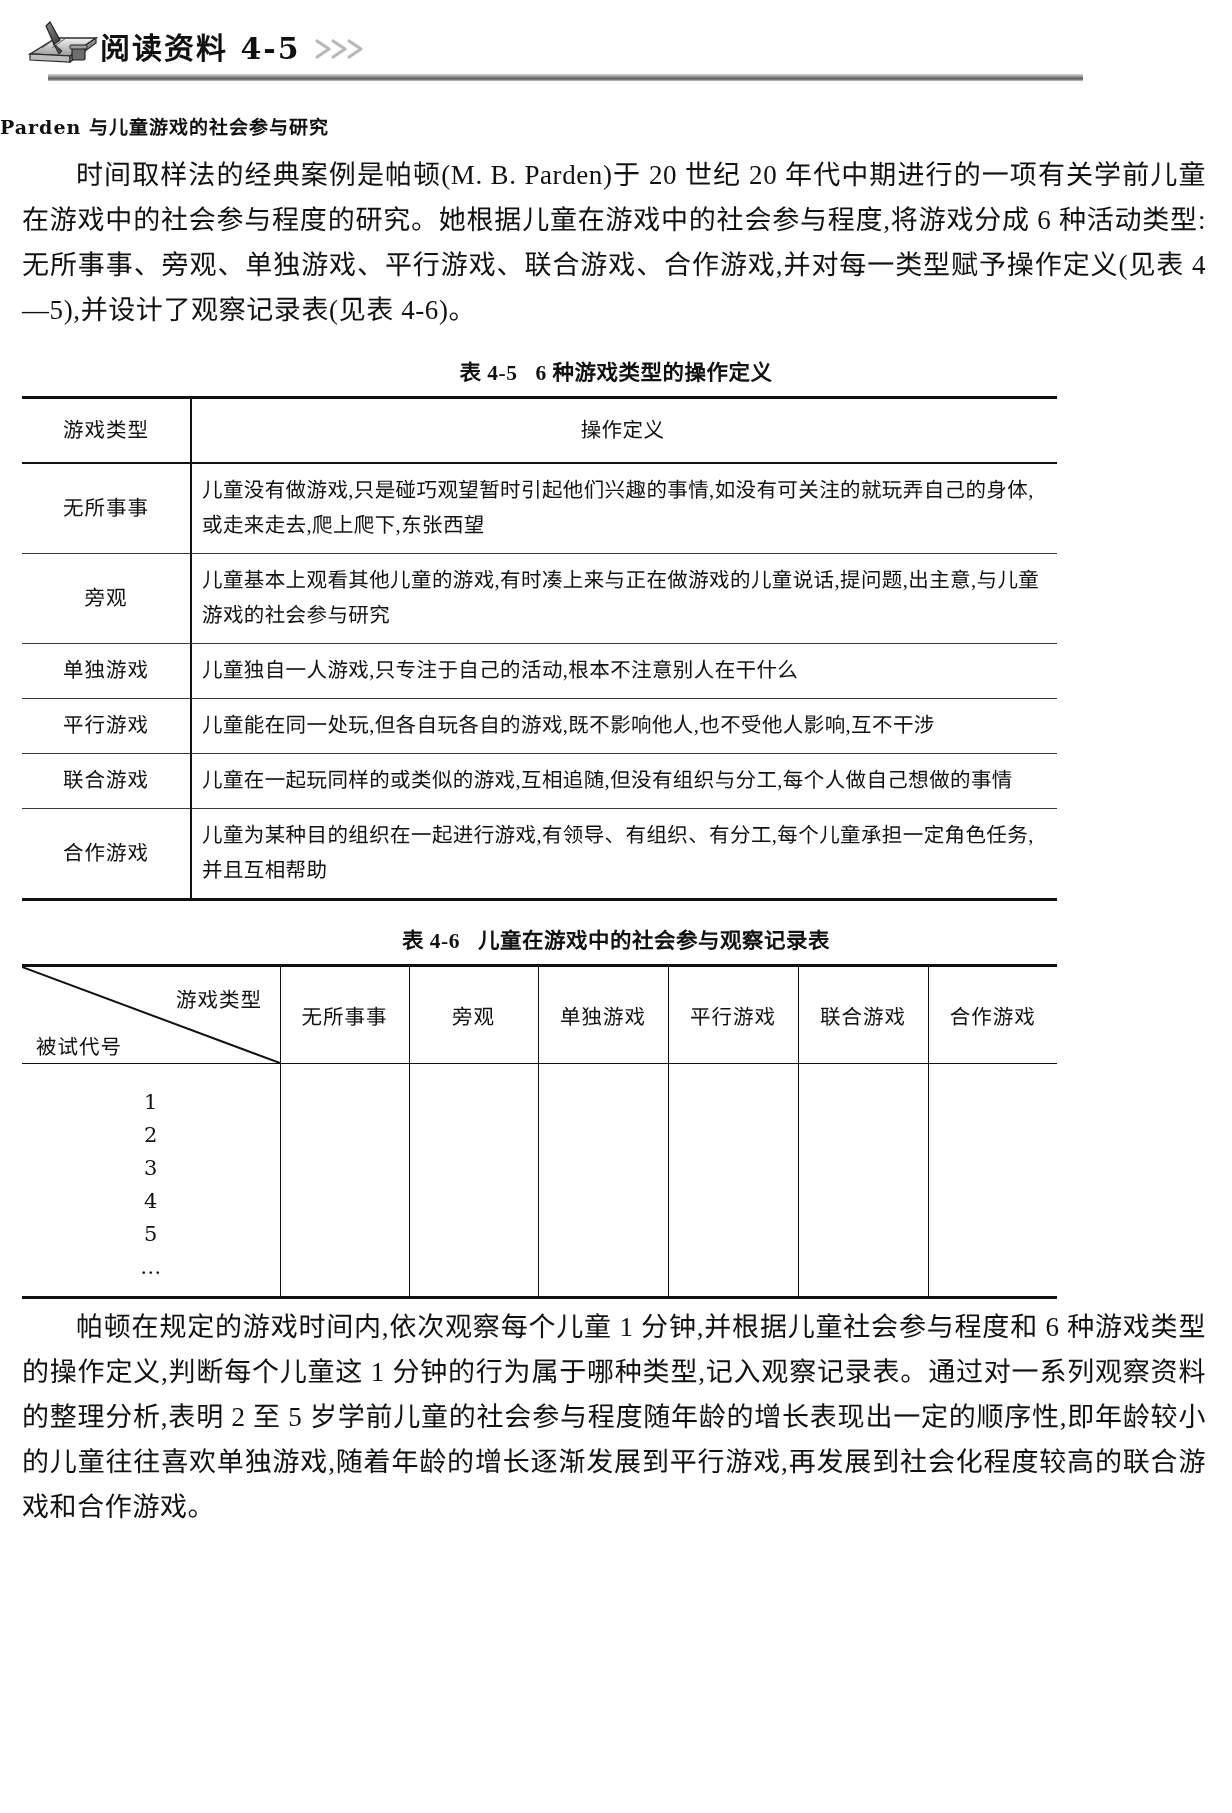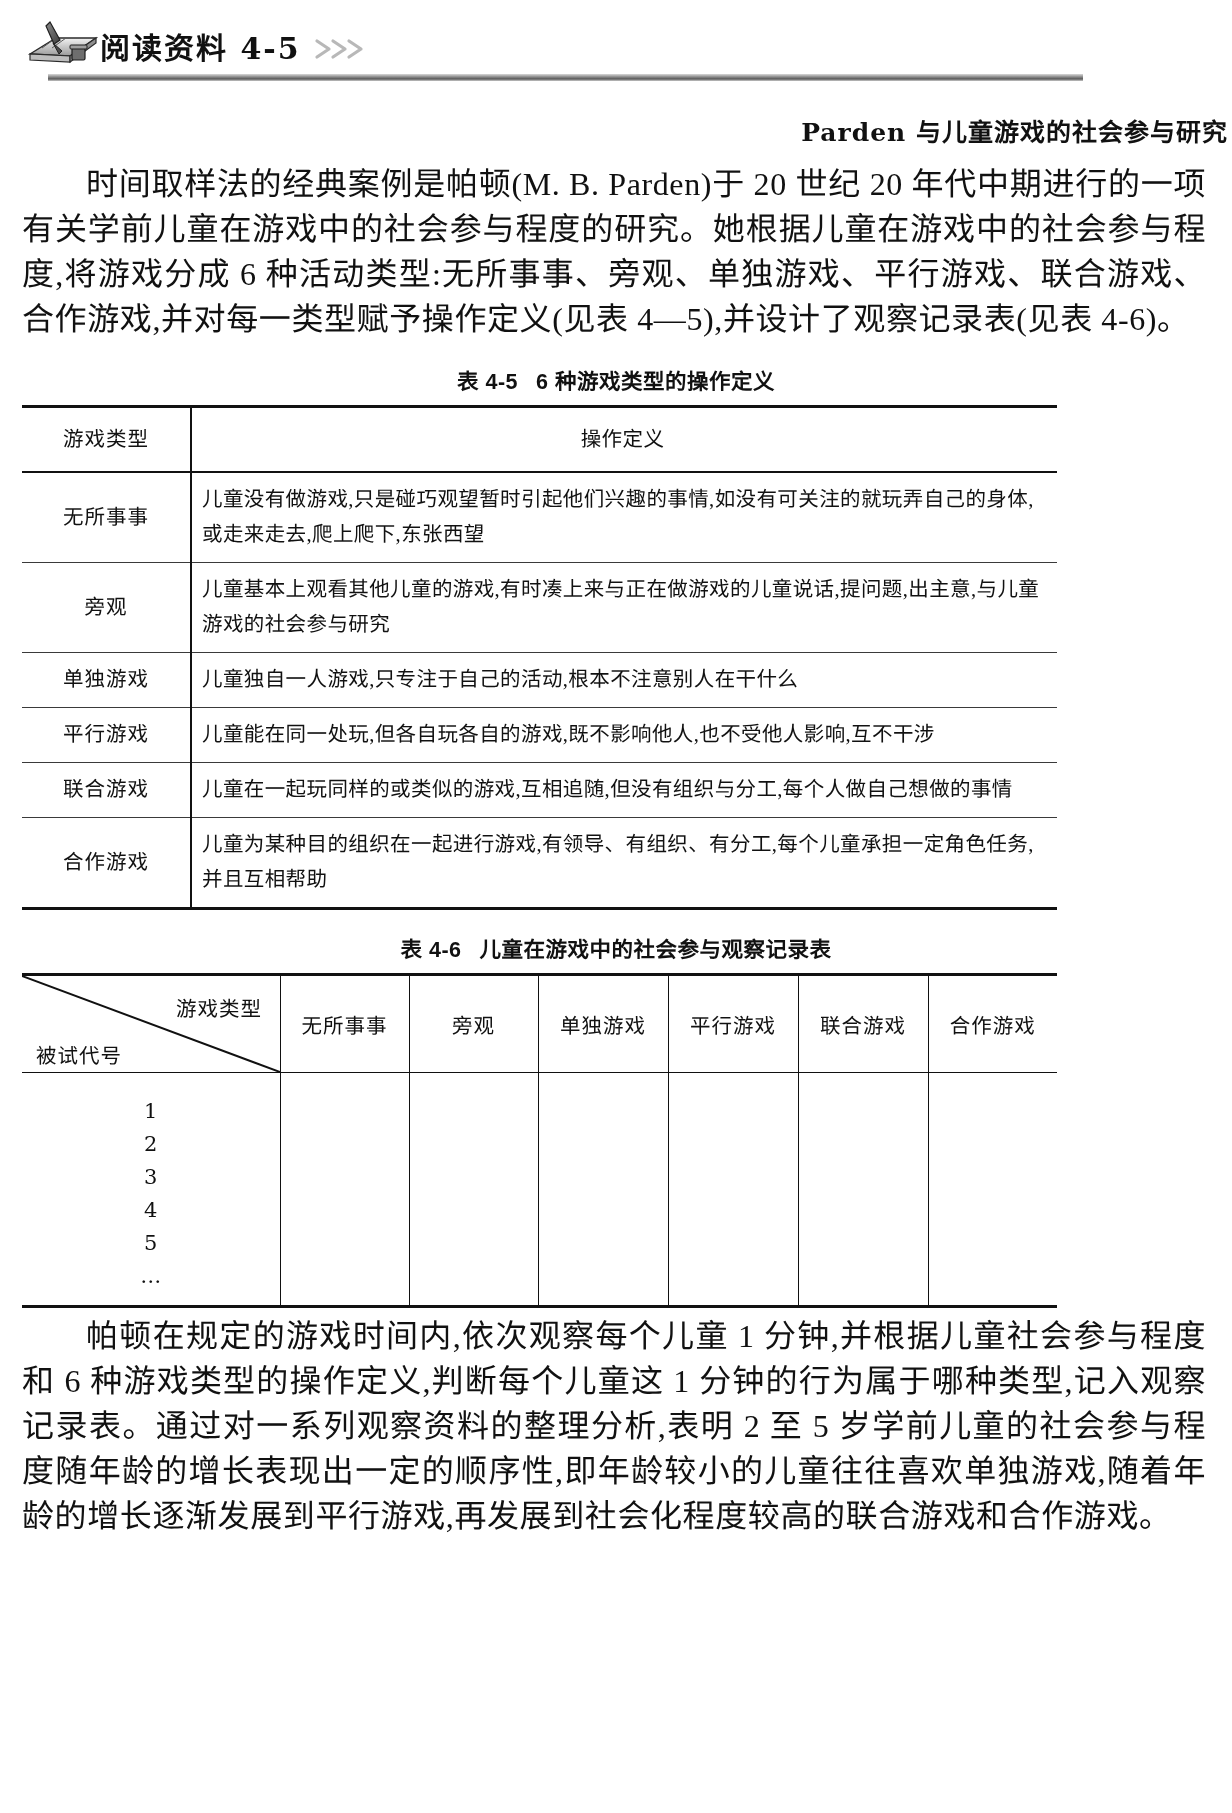--- a/index.html
+++ b/index.html
@@ -60,44 +60,44 @@
   }
   .rule-bar {
     margin: 6px 0 0 22px;
     width: 1035px;
     height: 7px;
     background: linear-gradient(to bottom, #d9d9d9 0%, #8e8e8e 40%, #5a5a5a 70%, #c9c9c9 100%);
   }
 
   
   .doc-title {
-    text-align: right;
+    text-align: left;
     font-family: "DejaVu Serif", "Liberation Serif", serif;
     font-weight: bold;
-    font-size: 25px;
+    font-size: 19px;
     letter-spacing: 1px;
     margin: 26px 4px 14px 0;
   }
 
   
   .para {
-    font-size: 32px;
+    font-size: 27px;
     line-height: 45px;
     text-align: justify;
     text-align-last: left;
     letter-spacing: 0.6px;
     margin: 0 26px 0 22px;
     text-indent: 2em;
   }
   .para.tight { margin-top: 6px; }
 
   
   .tbl-caption {
     text-align: center;
-    font-family: Liberation Sans, sans-serif;
+    font-family: Liberation Serif, serif;
     font-weight: bold;
     font-size: 21.5px;
     letter-spacing: 0.5px;
     margin: 22px 0 10px 0;
   }
   .tbl-caption .gap { display: inline-block; width: 18px; }
 
   
   .tbl-wrap { margin: 0 24px 0 22px; }
   table.defs {

